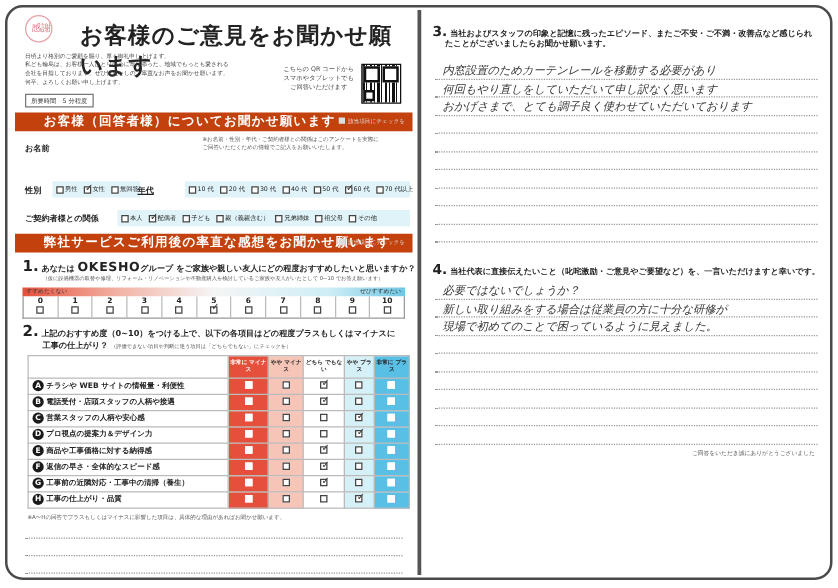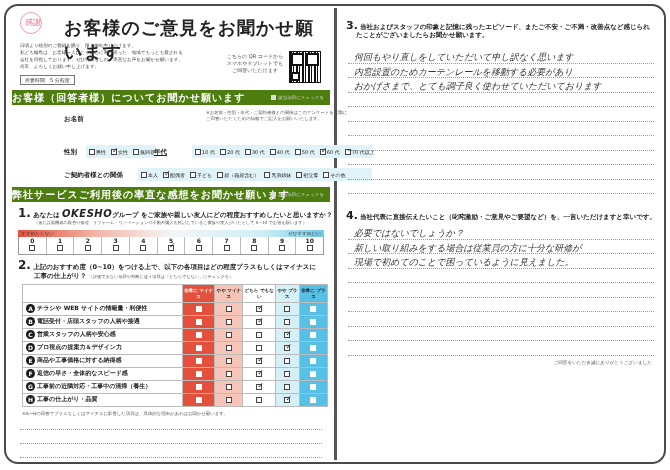--- a/index.html
+++ b/index.html
@@ -20,36 +20,36 @@
   .time-box { position: absolute; left: 8px; top: 67px; border: 1px solid #777; font-size: 5px; padding: 1px 4px; color: #333; }
   .qr-note { position: absolute; left: 212px; top: 45px; font-size: 5px; line-height: 7px; color: #444; text-align: center; width: 62px; }
   .qr { position: absolute; left: 277px; top: 43px; width: 32px; height: 32px; background:
       repeating-linear-gradient(90deg, #111 0 2px, #fff 2px 3px, #111 3px 4px, #fff 4px 6px),
       #fff; border: 1px solid #111; }
   .qr::before, .qr::after { content: ""; position: absolute; width: 9px; height: 9px; border: 2px solid #111; background: #fff; }
   .qr::before { left: 1px; top: 1px; }
   .qr::after { right: 1px; top: 1px; }
   .qr-corner { position: absolute; left: 1px; bottom: 1px; width: 9px; height: 9px; border: 2px solid #111; background: #fff; }
 
-  .section-bar { height: 15px; background: #4d7c0f; color: #fff; font-weight: bold; font-size: 10px; padding-left: 0; line-height: 15px; letter-spacing: 1px; position: relative; margin-top: 2px; }
+  .section-bar { height: 15px; background: #c2410c; color: #fff; font-weight: bold; font-size: 10px; padding-left: 23px; line-height: 15px; letter-spacing: 1px; position: relative; margin-top: 2px; }
   .section-bar .hint { position: absolute; right: 6px; top: 0; font-size: 4.5px; font-weight: normal; letter-spacing: 0; color: #ddd; }
   .section-bar .hint .cb { display: inline-block; width: 5px; height: 5px; background: #ddd; margin-right: 2px; vertical-align: middle; }
 
-  .info { position: relative; height: 80px; font-size: 6px; margin-left: 44px; }
+  .info { position: relative; height: 80px; font-size: 6px; }
   .info .label { position: absolute; font-weight: bold; font-size: 6.5px; left: 8px; }
   .info .note { position: absolute; left: 150px; top: 5px; font-size: 4.4px; color: #555; line-height: 6px; width: 160px; }
   .opt-strip { position: absolute; background: #dff3f8; height: 13px; display: flex; align-items: center; }
   .opt { display: inline-flex; align-items: center; margin-right: 5px; font-size: 5px; white-space: nowrap; }
   .box { display: inline-block; width: 6px; height: 6px; border: 1px solid #444; background: #fff; margin-right: 1px; position: relative; }
   .box.checked::after { content: "✓"; position: absolute; left: 0; top: -4px; font-size: 8px; color: #333; }
 
   .q1 { position: relative; height: 55px; }
   .q-title { font-size: 6.5px; font-weight: bold; padding-left: 6px; white-space: nowrap; }
   .q-title .num { font-size: 12px; }
-  .q-title .brand { font-size: 10px; font-weight: 900; letter-spacing: 0.5px; font-style: italic; }
+  .q-title .brand { font-size: 10px; font-weight: 900; letter-spacing: 0.5px; }
   .q-sub { font-size: 4.2px; color: #555; padding-left: 22px; white-space: nowrap; }
   .scale { position: absolute; left: 6px; top: 24px; width: 306px; }
   .scale-bar { height: 7px; background: linear-gradient(90deg, #e5503c 0%, #f2b3a4 25%, #f5f5f5 50%, #cfeef6 80%, #6fc7e4 100%); font-size: 4.6px; color: #333; position: relative; }
   .scale-bar .l { position: absolute; left: 3px; top: 0; line-height: 7px; }
   .scale-bar .r { position: absolute; right: 3px; top: 0; line-height: 7px; }
   .scale-cells { display: flex; border: 1px solid #999; border-top: none; }
   .scale-cell { flex: 1; height: 17px; border-right: 1px solid #bbb; text-align: center; font-size: 6px; font-weight: bold; line-height: 8px; }
   .scale-cell:last-child { border-right: none; }
   .scale-cell .box { display: block; margin: 0 auto; }
 
@@ -322,22 +322,22 @@
   </div>
 </div>
 
 <div class="right">
   <div class="r-q">
     <span class="num">3.</span>
     <span>当社およびスタッフの印象と記憶に残ったエピソード、またご不安・ご不満・改善点など感じられ</span>
     <span class="cont">たことがございましたらお聞かせ願います。</span>
   </div>
   <div class="lines">
+    <div class="line">内窓設置のためカーテンレールを移動する必要があり</div>
     <div class="line">何回もやり直しをしていただいて申し訳なく思います</div>
-    <div class="line">内窓設置のためカーテンレールを移動する必要があり</div>
     <div class="line">おかげさまで、とても調子良く使わせていただいております</div>
     <div class="line"></div>
     <div class="line"></div>
     <div class="line"></div>
     <div class="line"></div>
     <div class="line"></div>
     <div class="line"></div>
     <div class="line"></div>
   </div>
 

